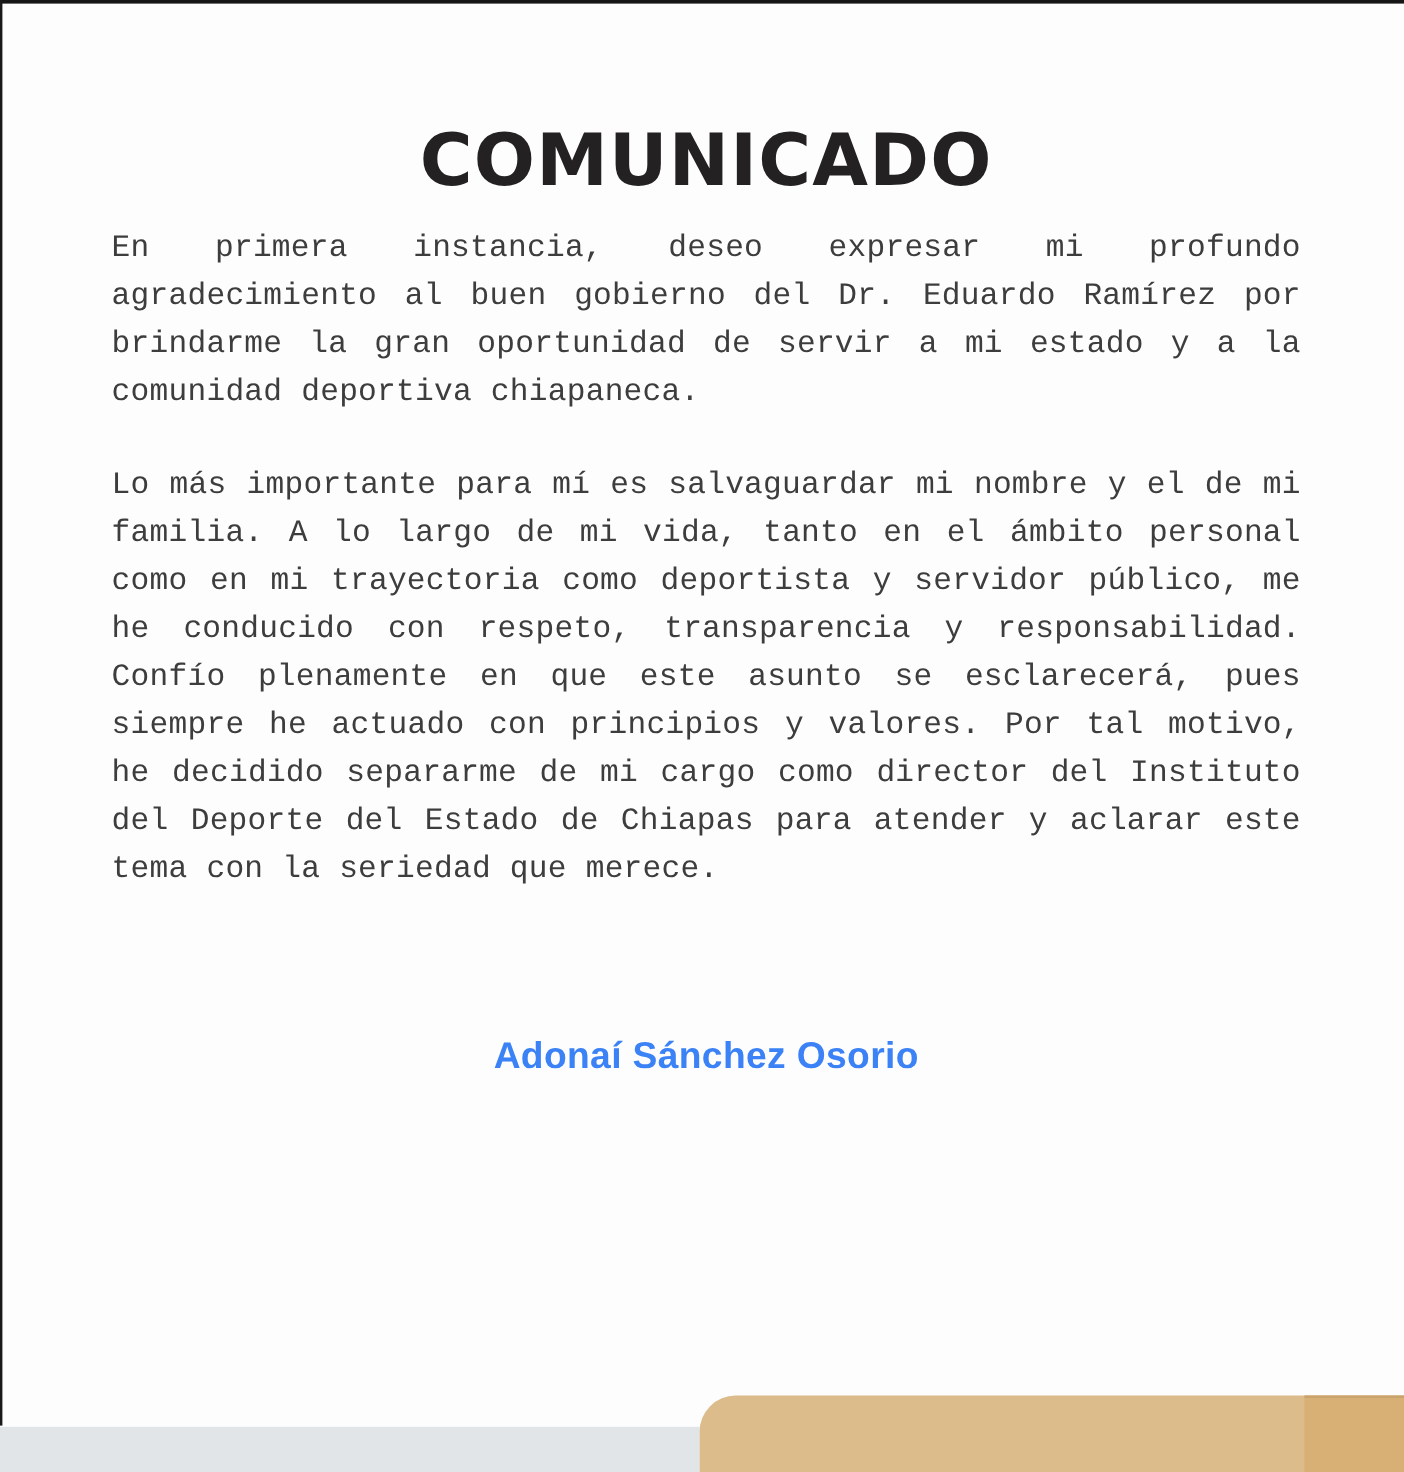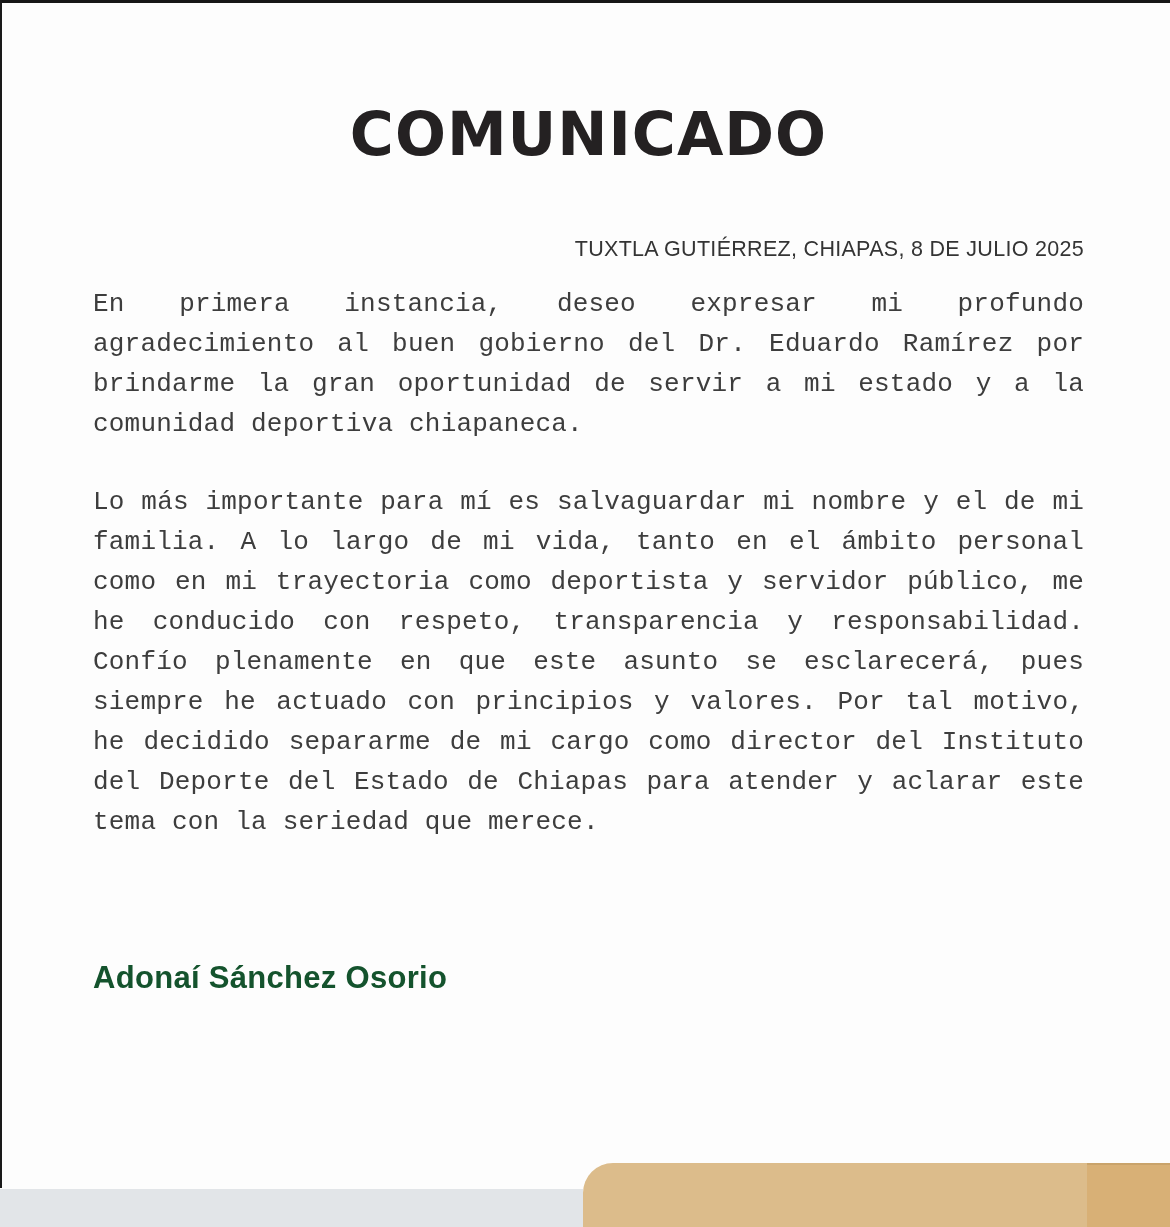--- a/index.html
+++ b/index.html
@@ -67,22 +67,23 @@
     text-align: justify;
     color: #3d3d3d;
     letter-spacing: 0.2px;
     font-family: Liberation Mono, monospace;
   }
 
   .signature {
     margin: 118px 0 0 0;
     font-size: 31px;
     font-weight: 700;
-    color: #14532d;
+    color: #3b82f6;
     letter-spacing: 0.3px;
+    text-align: center;
   }
 
   
   .footer-gray-strip {
     position: absolute;
     left: 0;
     top: 1189px;
     width: 583px;
     height: 38px;
     background: #e2e5e8;
@@ -110,21 +111,20 @@
 </head>
 <body>
 
 <div class="border-top"></div>
 <div class="border-left"></div>
 
 <div class="page">
 
   <h1 class="doc-title">COMUNICADO</h1>
 
-  <div class="dateline">TUXTLA GUTIÉRREZ, CHIAPAS, 8 DE JULIO 2025</div>
 
   <div class="body-copy">
     <p>En primera instancia, deseo expresar mi profundo agradecimiento al buen gobierno del Dr. Eduardo Ramírez por brindarme la gran oportunidad de servir a mi estado y a la comunidad deportiva chiapaneca.</p>
     <p>Lo más importante para mí es salvaguardar mi nombre y el de mi familia. A lo largo de mi vida, tanto en el ámbito personal como en mi trayectoria como deportista y servidor público, me he conducido con respeto, transparencia y responsabilidad. Confío plenamente en que este asunto se esclarecerá, pues siempre he actuado con principios y valores. Por tal motivo, he decidido separarme de mi cargo como director del Instituto del Deporte del Estado de Chiapas para atender y aclarar este tema con la seriedad que merece.</p>
   </div>
 
   <div class="signature">Adonaí Sánchez Osorio</div>
 
 </div>
 

